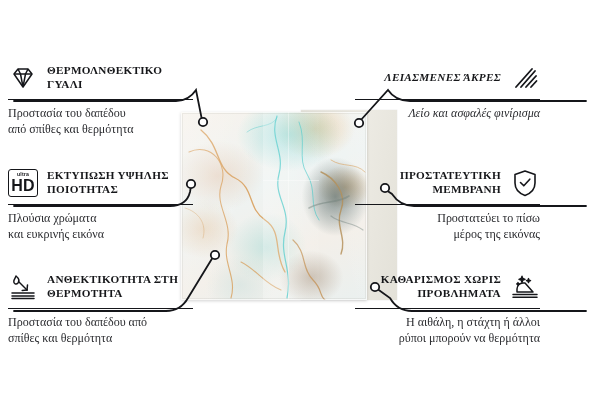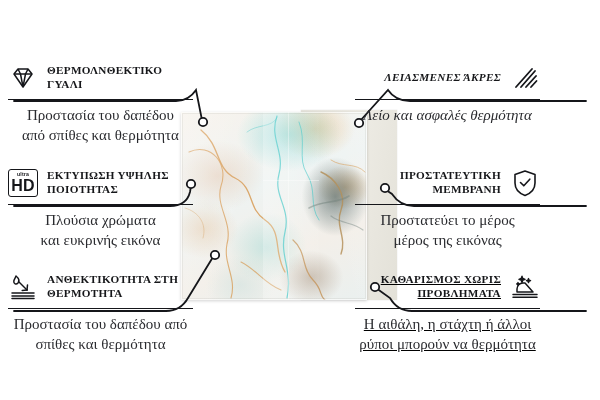--- a/index.html
+++ b/index.html
@@ -80,21 +80,21 @@
     font-size:11.2px;font-weight:700;letter-spacing:.3px;
     line-height:1.22;color:#16171a;text-transform:uppercase;
     flex:1;
   }
   .feat.right .feat-title{text-align:right;}
   .rule{
     height:0;border-top:1.6px solid #15161a;margin-top:5px;margin-bottom:5px;
   }
   .feat-desc{
     font-family:"Liberation Serif",serif;
-    font-size:15px;line-height:1.35;color:#2a2b2f;text-align:center;
+    font-size:12px;line-height:1.35;color:#2a2b2f;
   }
   .icon{
     width:30px;height:30px;flex:0 0 30px;
     display:flex;align-items:center;justify-content:center;
   }
   .icon svg{display:block;}
   .hd-box{
     width:28px;height:26px;border:1.6px solid #15161a;border-radius:3px;
     display:flex;flex-direction:column;align-items:center;justify-content:center;
     line-height:1;
@@ -223,43 +223,43 @@
           <path d="M5 21 L21 3"></path>
             <path d="M10 21 L24 5"></path>
             <path d="M15 21 L25 10"></path>
             <path d="M20 21 L25.5 15"></path>
         </svg>
       </span>
       <span class="feat-title">ΛΕΙΑΣΜΕΝΕΣ ΆΚΡΕΣ</span>
     </div>
     <div class="rule"></div>
     <div class="feat-desc">
-      <div>Λείο και ασφαλές θερμότητα</div>
+      <div>Λείο και ασφαλές φινίρισμα</div>
       <div></div>
     </div>
   </div>
 
   <div class="feat right" style="top:167px;">
     <div class="feat-head">
       <span class="icon">
         <svg width="26" height="28" viewBox="0 0 26 28" fill="none" stroke="#15161a" stroke-width="1.6" stroke-linejoin="round" stroke-linecap="round">
           <path d="M13 2 L23 5.5 V14 C23 20 18.4 24.5 13 26.5 C7.6 24.5 3 20 3 14 V5.5 Z"></path>
           <path d="M8.5 13.5 L11.8 16.8 L17.8 10.2"></path>
         </svg>
       </span>
       <span class="feat-title">ΠΡΟΣΤΑΤΕΥΤΙΚΗ ΜΕΜΒΡΑΝΗ</span>
     </div>
     <div class="rule"></div>
     <div class="feat-desc">
-      <div>Προστατεύει το μέρος</div>
+      <div>Προστατεύει το πίσω</div>
       <div>μέρος της εικόνας</div>
     </div>
   </div>
 
-  <div class="feat right" style="top:271px;text-decoration:underline;">
+  <div class="feat right" style="top:271px;">
     <div class="feat-head">
       <span class="icon">
         <svg width="30" height="28" viewBox="0 0 30 28" fill="none" stroke="#15161a" stroke-width="1.5" stroke-linejoin="round" stroke-linecap="round">
           <path d="M7 16 C7 12.6 9.6 10 13 10 L15 10 L23 19 H7 Z" fill="none"></path>
           <path d="M3 21.5 H27"></path>
             <path d="M3 24.2 H27"></path>
           <g stroke-width="1.3">
             <path d="M12 3.2 L12.9 5.4 L15.1 6.3 L12.9 7.2 L12 9.4 L11.1 7.2 L8.9 6.3 L11.1 5.4 Z" fill="#15161a"></path>
             <path d="M18.5 5.5 L19.1 7 L20.6 7.6 L19.1 8.2 L18.5 9.7 L17.9 8.2 L16.4 7.6 L17.9 7 Z" fill="#15161a"></path>
             <path d="M8 9.5 L8.4 10.5 L9.4 10.9 L8.4 11.3 L8 12.3 L7.6 11.3 L6.6 10.9 L7.6 10.5 Z" fill="#15161a"></path>

